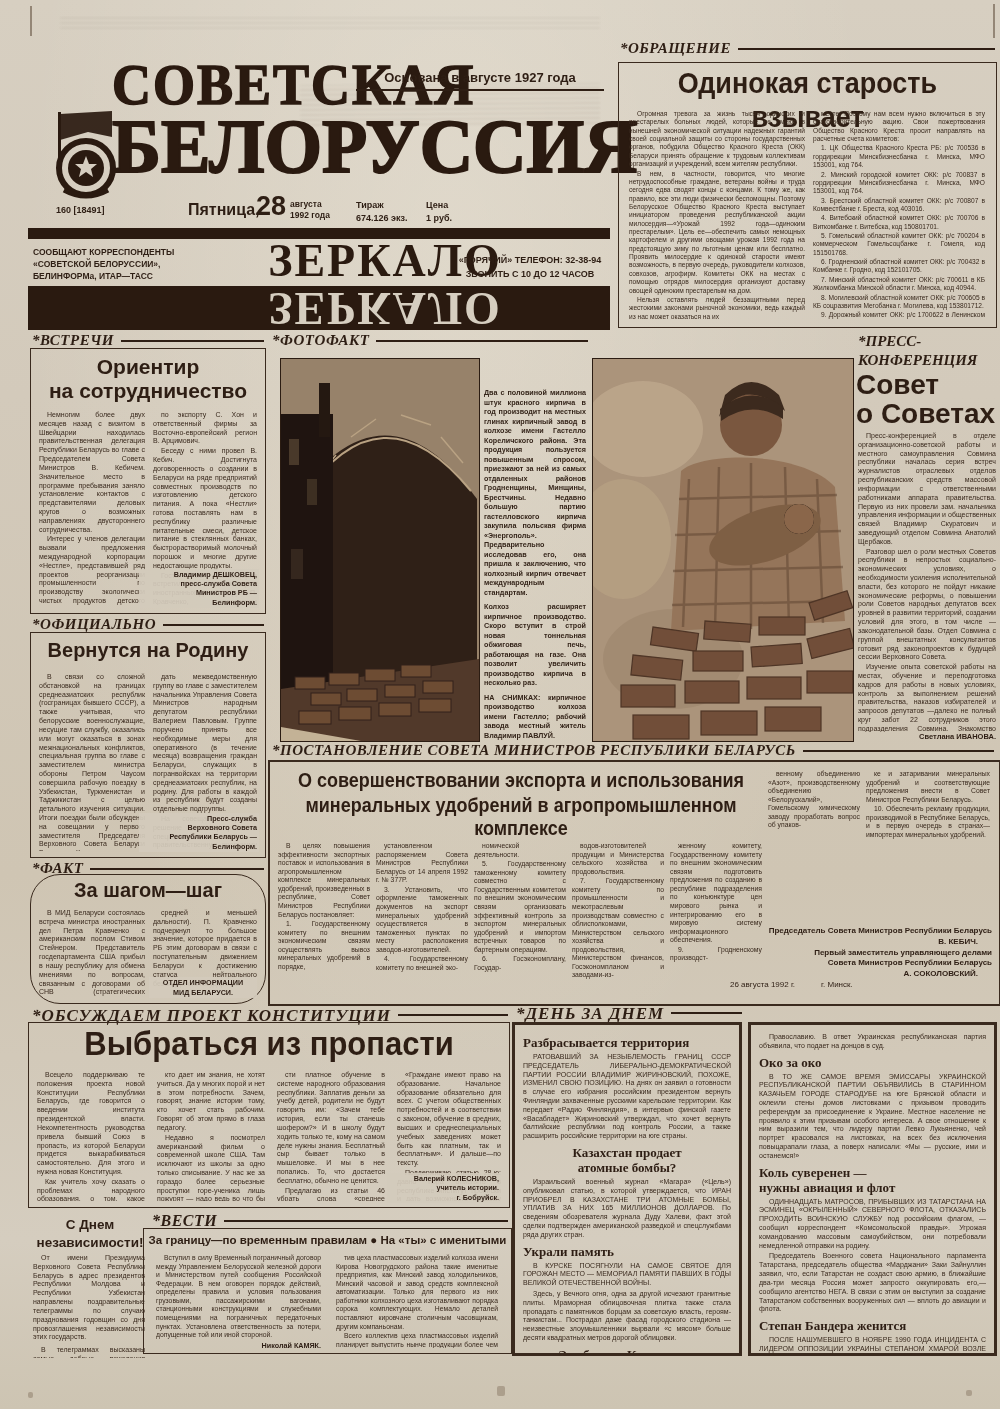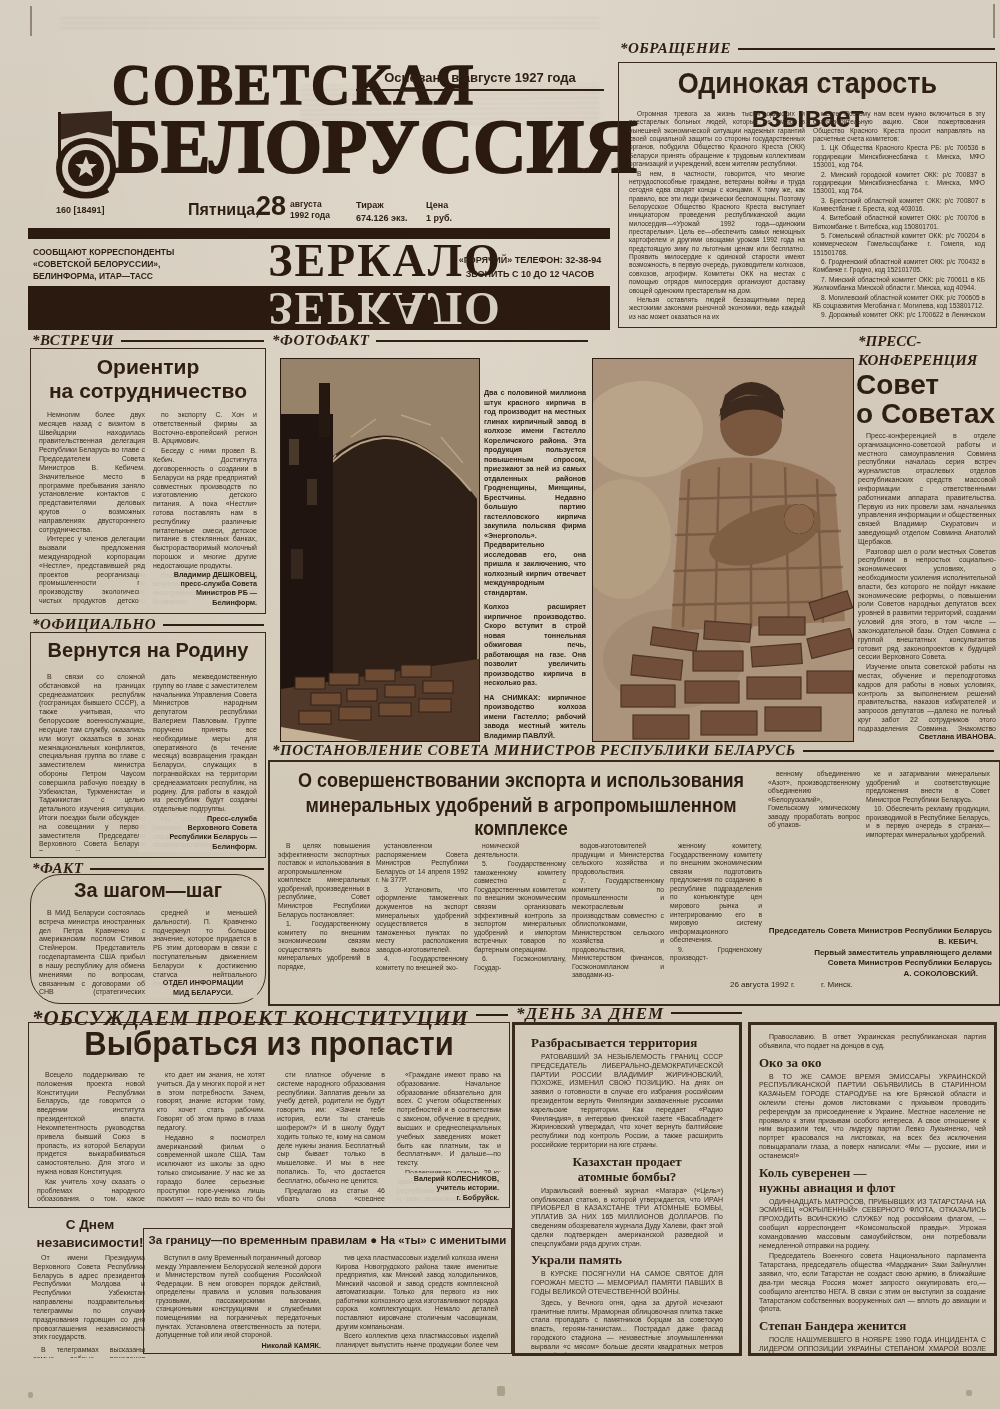--- a/index.html
+++ b/index.html
@@ -103,31 +103,31 @@
   #pos-c4{left:302px;top:80px;width:92px;height:154px;}
   #pos-c5{left:400px;top:80px;width:92px;height:154px;}
   #pos-c6{left:498px;top:8px;width:92px;height:150px;}
   #pos-c7{left:596px;top:8px;width:124px;height:150px;}
   #pos-sig{position:absolute;left:428px;top:164px;width:294px;font:700 8px/1.35 "Liberation Sans",sans-serif;}
   #pos-sig .sc{text-align:right;}
   #pos-sig .sr{text-align:right;padding-right:14px;}
   #pos-date{position:absolute;left:460px;top:218px;font:400 8px "Liberation Sans",sans-serif;}
   #pos-date span{margin-right:26px;}
   
-  #s-kon{left:32px;top:1006px;width:476px;font-size:21px;letter-spacing:1px;}
+  #s-kon{left:32px;top:1006px;width:476px;font-size:17px;letter-spacing:1px;}
   #kon-box{left:28px;top:1022px;width:480px;height:184px;}
   #kon-hl{position:absolute;left:0;top:4px;width:100%;font-size:31px;transform:scaleY(1.05);}
   #kon-c1{left:8px;top:48px;width:108px;height:130px;}
   #kon-c2{left:128px;top:48px;width:108px;height:130px;}
   #kon-c3{left:248px;top:48px;width:108px;height:130px;}
   #kon-c4{left:368px;top:48px;width:104px;height:130px;}
   #kon-by{right:8px;bottom:4px;width:110px;}
   
   #s-dzd{left:516px;top:1004px;width:226px;font-size:17px;letter-spacing:1px;}
-  #dzd-l{left:512px;top:1022px;width:230px;height:334px;border-width:3px;padding:6px 16px;box-sizing:border-box;}
+  #dzd-l{left:512px;top:1022px;width:230px;height:334px;border-width:3px;padding:6px 8px;box-sizing:border-box;}
   #dzd-r{left:748px;top:1022px;width:249px;height:334px;border-width:3px;padding:8px 8px;box-sizing:border-box;}
   .dzd-h{font:700 13px/1.15 "Liberation Serif",serif;margin:5px 0 2px;color:var(--ink);}
   .dzd-h.c{text-align:center;white-space:pre-line;}
   .dzd-b p{text-indent:10px;margin-bottom:2px;}
   
   #nez-hl{left:36px;top:1216px;width:108px;text-align:center;
       font:700 13.5px/1.3 "Liberation Sans",sans-serif;white-space:pre-line;}
   #nez-b{left:33px;top:1254px;width:112px;height:104px;}
   #nez-b .b p{margin-bottom:4px;}
   
@@ -463,20 +463,24 @@
 
   <div class="abs" id="nez-hl">С Днем
 независимости!</div>
   <div class="abs clip" id="nez-b">
     <div class="b">
         <p>От имени Президиума Верховного Совета Республики Беларусь в адрес президентов Республики Молдова и Республики Узбекистан направлены поздравительные телеграммы по случаю празднования годовщин со дня провозглашения независимости этих государств.</p>
         <p>В телеграммах высказаны самые добрые пожелания благополучия и процветания дружественным народам Молдовы и Узбекистана.</p>
       </div>
   </div>
 
+  <div class="sect" id="s-ves">
+    <span>*ВЕСТИ</span>
+      <span class="rule"></span>
+  </div>
   <div class="abox" id="ves-box">
     <div class="hl" id="ves-hl">За границу—по временным правилам ●  На «ты» с именитыми</div>
     <div class="col clip" id="ves-c1">
       <div class="b">
           <p>Вступил в силу Временный пограничный договор между Управлением Белорусской железной дороги и Министерством путей сообщения Российской Федерации. В нем оговорен порядок действий, определены правила и условия пользования грузовыми, пассажирскими вагонами, станционными конструкциями и служебными помещениями на пограничных передаточных пунктах. Установлена ответственность за потери, допущенные той или иной стороной.</p>
         </div>
       <div class="byline-inline">Николай КАМЯК.</div>
 
     </div>
     <div class="col clip" id="ves-c2">

